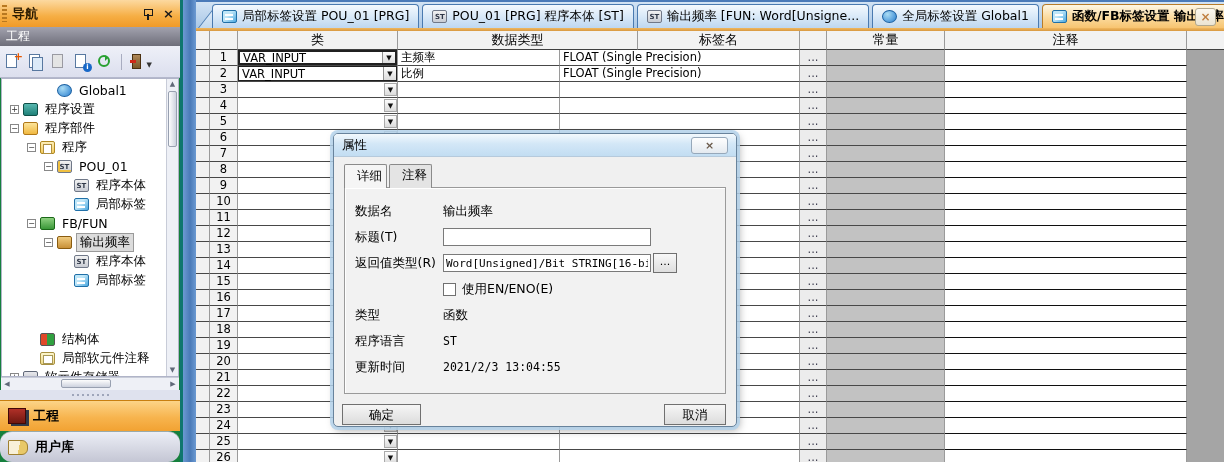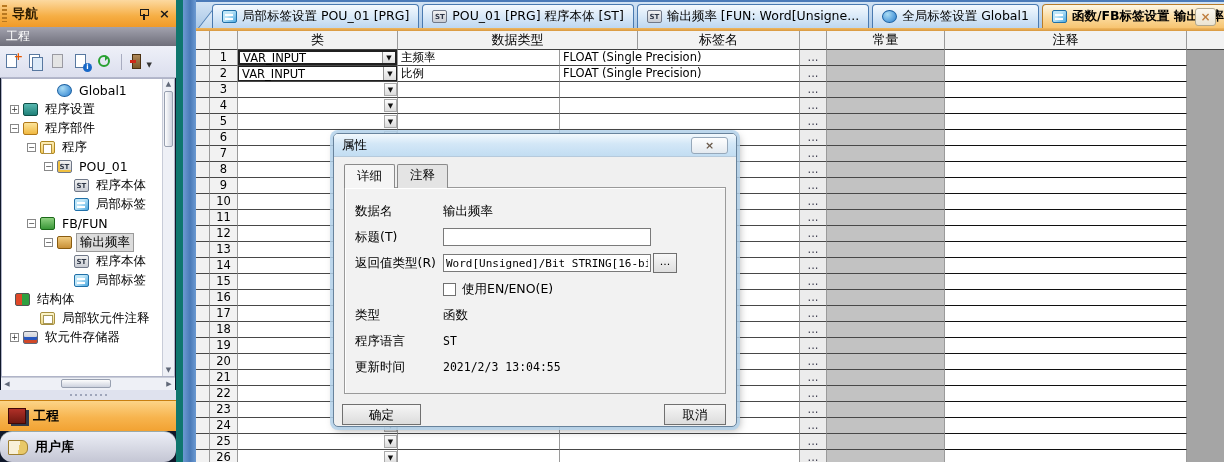--- a/index.html
+++ b/index.html
@@ -1,20 +1,20 @@
 <!DOCTYPE html>
 <html><head>
 <meta charset="utf-8">
 <style>
   * { margin:0; padding:0; box-sizing:border-box; }
   body { font-family:"DejaVu Sans", sans-serif; }
   .root { position:relative; width:1224px; height:462px; background:#a5a5a5; overflow:hidden; font-size:12px; color:#000; }
 
   
-  .nav { position:absolute; left:0; top:0; width:183px; height:462px; background:#0f172a; display:flex; flex-direction:column; border-right:7px solid #0f766e; }
+  .nav { position:absolute; left:0; top:0; width:183px; height:462px; background:#15803d; display:flex; flex-direction:column; border-right:3px solid #0f766e; }
   .nav-title { height:27px; background:linear-gradient(#fcd9a0,#f6ae44 60%,#f09a28); display:flex; align-items:center; padding:0 6px 0 2px; }
   .grip { width:5px; height:17px; margin-right:5px; background:repeating-linear-gradient(180deg,#b87820 0 2px,rgba(0,0,0,0) 2px 4px); }
   .nav-title-text { flex:1; font-weight:bold; color:#2a1a00; font-size:13px; }
   .pin-ic { width:14px; height:14px; position:relative; margin-right:8px; cursor:pointer; }
   .pin-ic::before { content:""; position:absolute; left:3px; top:2px; width:7px; height:5px; border:1.5px solid #1a1a1a; }
   .pin-ic::after { content:""; position:absolute; left:6px; top:7px; width:1.5px; height:6px; background:#1a1a1a; }
   .x-ic { font-weight:bold; font-size:13px; color:#1a1a1a; cursor:pointer; line-height:14px; }
   .nav-section { height:19px; background:linear-gradient(#a2a2ae,#6e6e7a); color:#fff; font-size:12px; display:flex; align-items:center; padding-left:6px; }
   .nav-toolbar { height:32px; background:linear-gradient(#eef0f8,#dcdfee); border-bottom:1px solid #b4b8cc; display:flex; align-items:center; gap:5px; padding:0 4px; }
   .tbi { width:18px; height:18px; position:relative; cursor:pointer; }
@@ -100,21 +100,21 @@
   .combo { position:absolute; left:0; top:0; right:0; bottom:0; border:1px solid #202020; background:#fff; display:flex; align-items:center; padding-left:3px; }
   .combo.focus { border-width:2px; }
   .combo .arr, .arr-only { margin-left:auto; width:13px; height:100%; background:linear-gradient(#fdfdfd,#dcdcdc); border-left:1px solid #909090; color:#111; font-size:7px; display:flex; align-items:center; justify-content:center; }
   .arr-only { position:absolute; right:0; top:1px; bottom:1px; height:auto; border:1px solid #aaa; cursor:pointer; }
 
   
   .dialog { position:absolute; left:333px; top:133px; width:404px; height:294px; background:#f0f0f0; border:1px solid #68839c; border-radius:5px; box-shadow:0 0 0 3px rgba(180,210,235,.85), 2px 3px 8px rgba(0,0,0,.35); z-index:10; }
   .dlg-title { height:23px; background:linear-gradient(#f3f9fd,#d3e7f7 45%,#c2ddf2); border-bottom:1px solid #b6cadc; border-radius:4px 4px 0 0; display:flex; align-items:center; padding:0 8px; font-size:12.5px; }
   .dlg-close { margin-left:auto; width:37px; height:17px; background:linear-gradient(#fefefe,#e4eaf0); border:1px solid #96a8ba; border-radius:3px; text-align:center; line-height:15px; font-size:11px; color:#6a5a4a; font-weight:bold; cursor:pointer; }
   .dlg-tabs { display:flex; padding:7px 10px 0 10px; position:relative; z-index:1; }
-  .dtab2 { padding:2px 12px 3px 12px; font-size:12.5px; border:1px solid #8a8a8a; border-bottom:none; background:#e4e4e4; margin-right:2px; border-radius:2px 2px 0 0; cursor:pointer; }
+  .dtab2 { padding:2px 4px 3px 12px; font-size:12.5px; border:1px solid #8a8a8a; border-bottom:none; background:#e4e4e4; margin-right:2px; border-radius:2px 2px 0 0; cursor:pointer; }
   .dtab2.active { background:#f5f5f5; position:relative; top:0; padding-top:3px; font-weight:normal; }
   .dlg-page { margin:0 10px; height:207px; border:1px solid #9a9a9a; background:#f2f2f2; box-shadow:inset 1px 1px 0 #fff; margin-top:-1px; padding:10px 4px 0 6px; }
   .frow { display:flex; align-items:center; height:26px; font-size:12.5px; }
   .flabel { width:92px; flex:none; padding-left:4px; }
   .finput { width:208px; height:18px; border:1px solid #7a7a7a; background:#fff; font-size:11px; font-family:"DejaVu Sans Mono", monospace; padding:0 2px; }
   .dots-btn { width:24px; height:20px; margin-left:2px; background:linear-gradient(#f8f8f8,#dedede); border:1px solid #707070; font-size:11px; line-height:16px; text-align:center; cursor:pointer; }
   .cb { width:13px; height:13px; border:1px solid #707070; background:#fff; margin-right:6px; flex:none; }
   .dlg-btns { display:flex; justify-content:space-between; gap:19px; padding:10px 10px 0 8px; }
   .dbtn { width:79px; height:21px; background:linear-gradient(#f6f6f6,#dcdcdc); border:1px solid #707070; font-size:12.5px; text-align:center; line-height:19px; cursor:pointer; }
   .dbtn.cancel { width:62px; }
@@ -207,21 +207,21 @@
           <div class="titem" style="padding-left: 59px;">
             <div class="exp-none"></div>
             <div class="ticon st-body-icon"></div>
             <span class="lbl">程序本体</span>
           </div>
           <div class="titem" style="padding-left: 59px;">
             <div class="exp-none"></div>
             <div class="ticon local-label-icon"></div>
             <span class="lbl">局部标签</span>
           </div>
-          <div class="titem" style="">
+          <div class="titem" style="padding-left: 25px; margin-top: 40px;">
             <div class="exp-none"></div>
             <div class="ticon struct-icon"></div>
             <span class="lbl">结构体</span>
           </div>
           <div class="titem" style="padding-left: 25px;">
             <div class="exp-none"></div>
             <div class="ticon device-comment-icon"></div>
             <span class="lbl">局部软元件注释</span>
           </div>
           <div class="titem" style="padding-left: 8px;">

